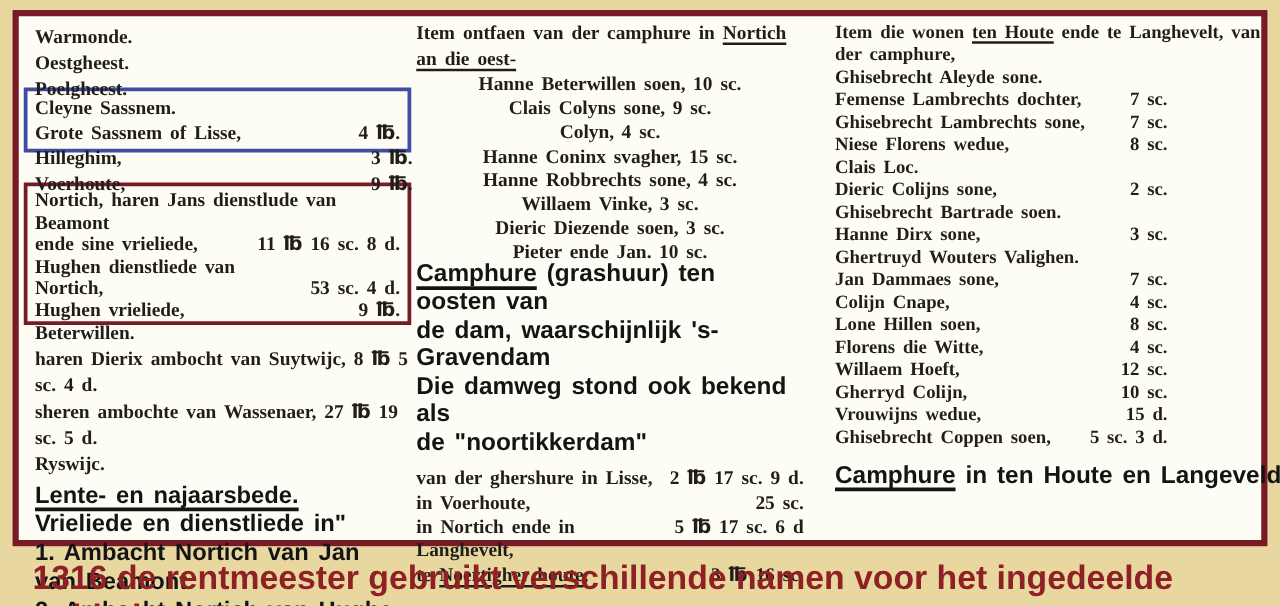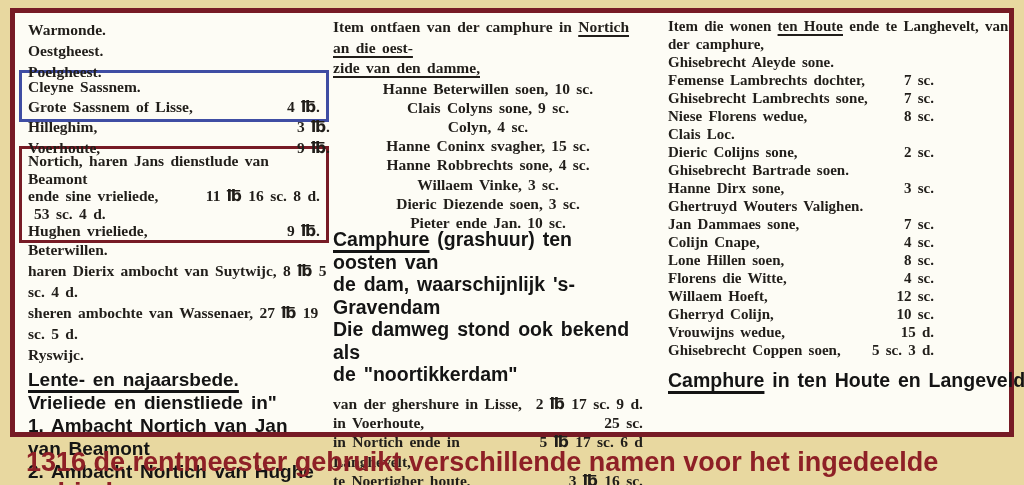--- a/index.html
+++ b/index.html
@@ -109,20 +109,21 @@
 
     <div class="box-red">
       <div class="row">
           <span>Nortich, haren Jans dienstlude van Beamont</span>
         </div>
       <div class="row">
           <span>ende sine vrieliede,</span>
           <span class="val">11 ℔ 16 sc. 8 d.</span>
         </div>
       <div class="row">
+          <span>Hughen dienstliede van Nortich,</span>
           <span class="val">53 sc. 4 d.</span>
         </div>
       <div class="row">
           <span>Hughen vrieliede,</span>
           <span class="val">9 ℔.</span>
         </div>
     </div>
 
     <div class="after-red">
       <div class="row">
@@ -145,21 +146,20 @@
       <div>1. Ambacht Nortich van Jan</div>
       <div>van Beamont</div>
       <div>2. Ambacht Nortich van Hughe</div>
 
     </div>
   </div>
 
   <div class="col col-mid serif">
     <div class="header">
       <div><span>Item ontfaen van der camphure in </span><span class="u">Nortich an die oest-</span></div>
-      <div><span class="u">zide van den damme,</span></div>
     </div>
 
     <div class="rows1">
       <div class="row">
           <span>Hanne Beterwillen soen,</span>
           <span class="val">10 sc.</span>
         </div>
       <div class="row">
           <span>Clais Colyns sone,</span>
           <span class="val">9 sc.</span>

